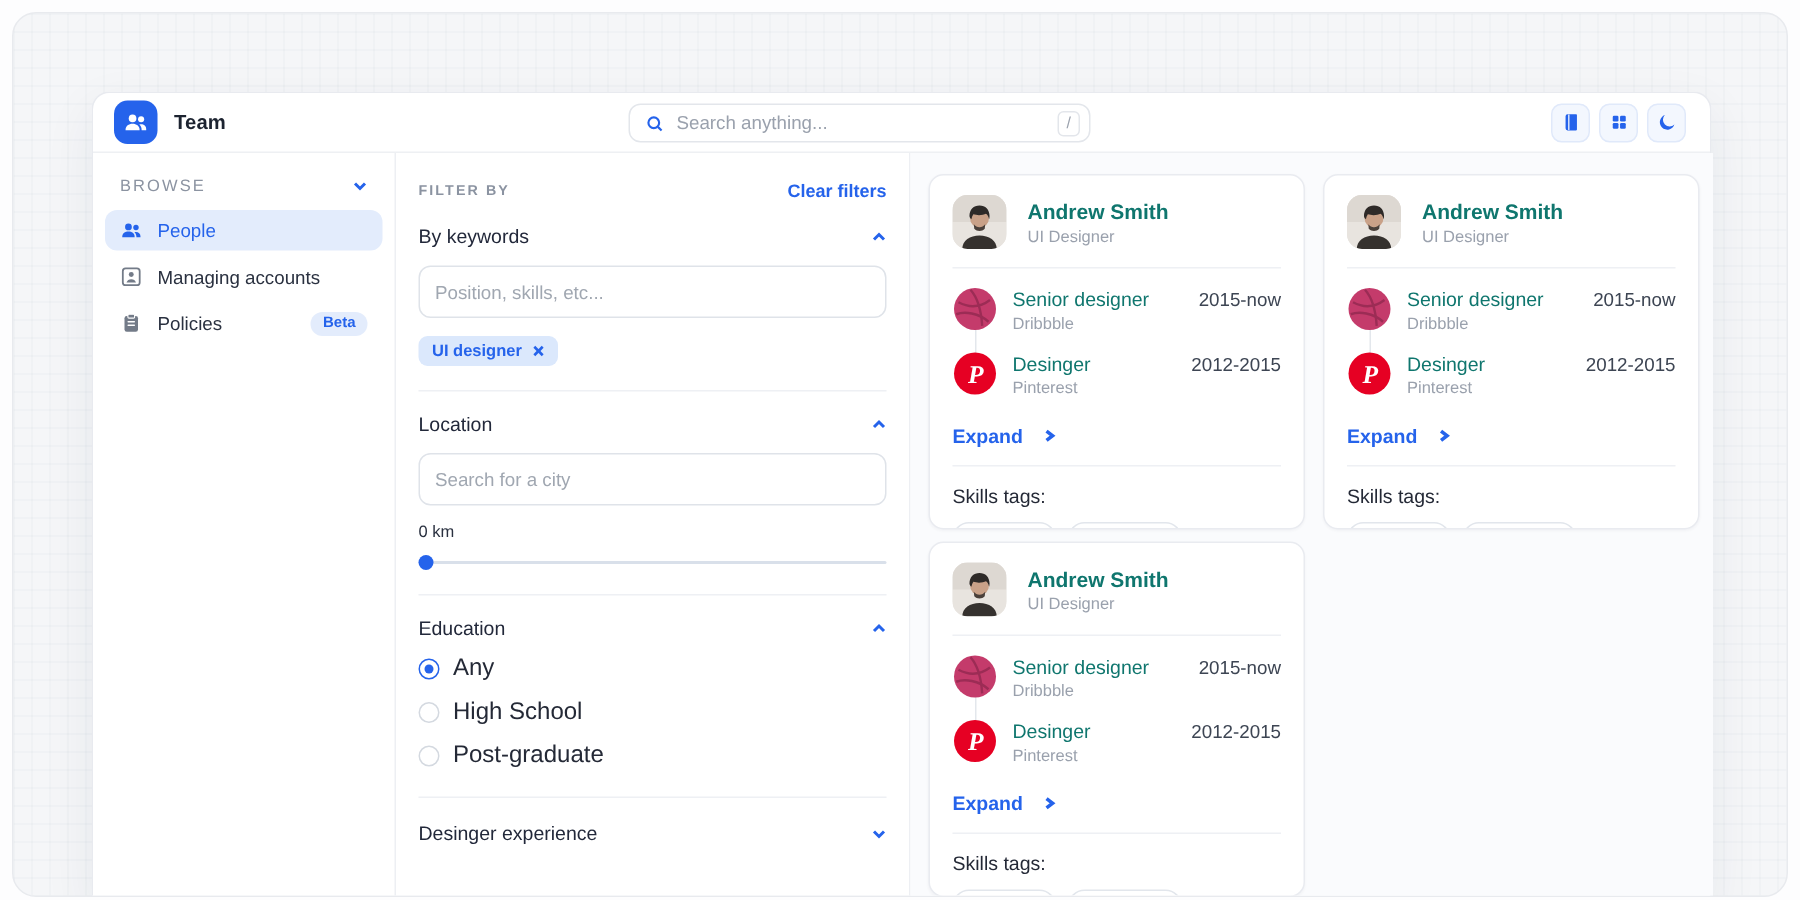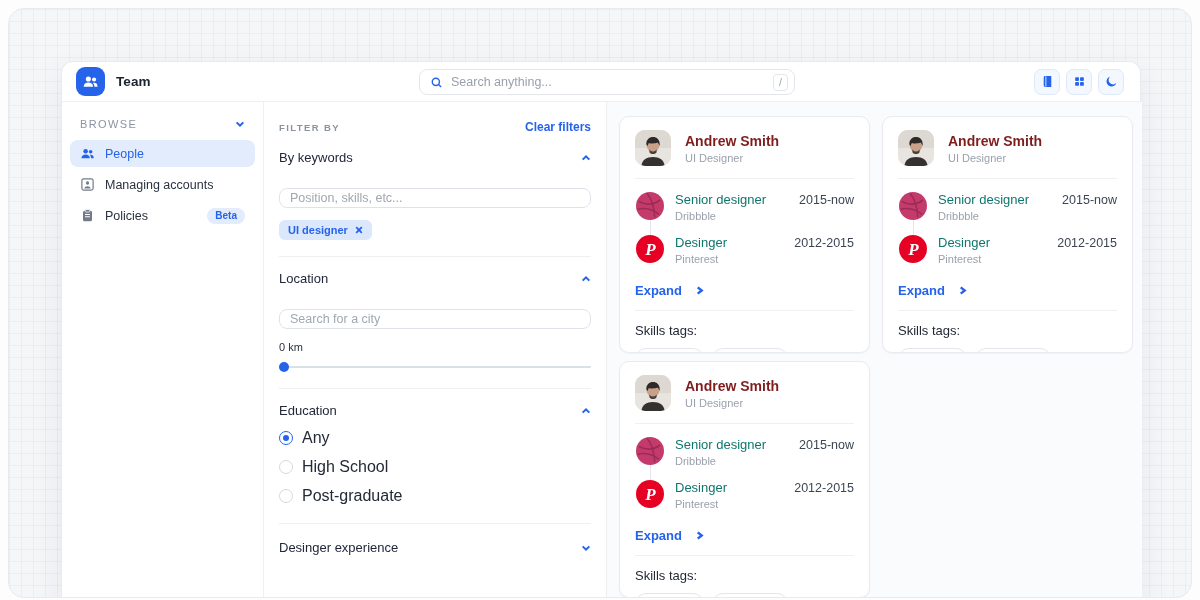--- a/index.html
+++ b/index.html
@@ -23,21 +23,21 @@
     border-radius:12px 12px 0 0;
     box-shadow:0 12px 34px rgba(25,39,70,.07);
     display:flex; flex-direction:column;
   }
 
   
   .hdr { height:40px; flex:0 0 40px; border-bottom:1px solid #eef0f3; position:relative; display:flex; align-items:center; padding:0 10px; }
   .logo { width:29px; height:29px; border-radius:9px; background:#2563eb; display:flex; align-items:center; justify-content:center; margin-left:4px; }
   .logo svg { width:17px; height:17px; fill:#fff; }
   .app-title { font-size:13.5px; font-weight:700; color:#1c2330; margin-left:11px; letter-spacing:.1px; }
-  .search { position:absolute; left:357px; top:7px; width:376px; height:26px; border:1px solid #e3e6eb; border-radius:8px; background:#fff; display:flex; align-items:center; padding:0 6px 0 10px; }
+  .search { position:absolute; left:357px; top:7px; width:308px; height:26px; border:1px solid #e3e6eb; border-radius:8px; background:#fff; display:flex; align-items:center; padding:0 6px 0 10px; }
   .search svg { width:13px; height:13px; stroke:#2563eb; fill:none; stroke-width:2.2; flex:0 0 auto; }
   .search input { border:none; outline:none; flex:1; margin-left:8px; font-size:12.5px; color:#333; background:transparent; font-family:"Liberation Sans",sans-serif; }
   .search input::placeholder { color:#9aa1ad; }
   .kbd { min-width:15px; height:17px; border:1px solid #e3e6eb; border-radius:4px; color:#9aa1ad; font-size:10.5px; display:flex; align-items:center; justify-content:center; padding:0 4px; }
   .hdr-actions { margin-left:auto; display:flex; gap:6px; padding-right:6px; }
   .icon-btn { width:26px; height:26px; border-radius:7px; background:#f3f7fe; border:1px solid #e0e9fa; display:flex; align-items:center; justify-content:center; cursor:pointer; }
   .icon-btn svg { width:13px; height:13px; fill:#2563eb; }
 
   
   .cols { flex:1; display:flex; min-height:0; }
@@ -53,21 +53,21 @@
 
   
   .filters { width:343px; flex:0 0 343px; border-right:1px solid #edeff3; padding:12px 15px 0; }
   .filter-top { display:flex; align-items:center; justify-content:space-between; padding:6px 0 2px; }
   .filter-label { font-size:9.5px; font-weight:700; letter-spacing:1.4px; color:#8b93a1; }
   .clear-btn { font-size:12px; font-weight:700; color:#2563eb; cursor:pointer; }
   .fsection { padding:14px 0 16px; border-bottom:1px solid #eef0f4; }
   .fsection:last-child { border-bottom:none; }
   .fhead { display:flex; align-items:center; justify-content:space-between; cursor:pointer; }
   .fhead-label { font-size:13px; color:#22283a; font-weight:500; }
-  .txt-input { margin-top:23px; width:100%; height:20px; border:1px solid #dfe3e9; border-radius:8px; padding:0 10px; font-size:12.5px; color:#404040; outline:none; font-family:"Liberation Sans",sans-serif; }
+  .txt-input { margin-top:12px; width:100%; height:35px; border:1px solid #dfe3e9; border-radius:8px; padding:0 10px; font-size:12.5px; color:#404040; outline:none; font-family:"Liberation Sans",sans-serif; }
   .txt-input::placeholder { color:#a0a7b1; }
   .tag-row { margin-top:12px; display:flex; gap:8px; }
   .filter-tag { display:inline-flex; align-items:center; gap:7px; background:#dbe8fc; color:#2563eb; font-size:11px; font-weight:700; padding:4px 9px; border-radius:6px; cursor:pointer; }
   .filter-tag svg { width:8px; height:8px; stroke:#2563eb; stroke-width:2.2; }
   .km-label { margin-top:12px; font-size:11px; color:#2a3140; }
   .slider { position:relative; margin-top:9px; height:10px; cursor:pointer; }
   .slider .track { position:absolute; left:0; right:0; top:4px; height:2px; background:#d9e0ea; border-radius:2px; }
   .slider .thumb { position:absolute; left:0; top:0; width:10px; height:10px; border-radius:50%; background:#2563eb; }
   .radio-row { display:flex; align-items:center; gap:9px; margin-top:11px; cursor:pointer; }
   .radio { width:14px; height:14px; border-radius:50%; border:1px solid #d4d9e0; background:#fff; flex:0 0 auto; }
@@ -75,21 +75,21 @@
   .radio.selected::after { content:""; display:block; width:6px; height:6px; margin:3px; border-radius:50%; background:#2563eb; }
   .radio-label { font-size:16px; color:#242936; }
   .fsection.edu { padding-bottom:18px; }
   .fsection.exp-head { padding:16px 0; }
 
   
   .cards { flex:1; background:#fafbfd; padding:14px 9px 0 12px; display:grid; grid-template-columns:251px 251px; gap:8px 12px; align-content:start; }
   .card { background:#fff; border:1px solid #e9ebf0; border-radius:10px; box-shadow:0 1px 2px rgba(16,24,40,.04); padding:13px 15px 14px; height:237px; overflow:hidden; }
   .card-head { display:flex; align-items:center; gap:14px; }
   .avatar { width:36px; height:36px; border-radius:10px; overflow:hidden; flex:0 0 auto; background:#e7e3de; }
-  .p-name { font-size:14px; font-weight:700; color:#7f1d1d; }
+  .p-name { font-size:14px; font-weight:700; color:#0f766e; }
   .p-role { font-size:11px; color:#9aa1ad; margin-top:3px; }
   .card-div { border-top:1px solid #eef0f4; margin:12px 0; }
   .exp-list { position:relative; }
   .exp-list::before { content:""; position:absolute; left:15px; top:10px; bottom:10px; width:1px; background:#e3e7ec; }
   .exp-row { display:flex; gap:10px; margin-bottom:12px; position:relative; }
   .exp-icon { width:30px; height:30px; flex:0 0 auto; }
   .exp-title { font-size:13px; color:#0f766e; padding-top:1px; }
   .exp-company { font-size:11px; color:#9aa1ad; margin-top:3px; }
   .exp-period { margin-left:auto; font-size:12.5px; color:#3d4553; padding-top:2px; }
   .expand { display:flex; align-items:center; gap:13px; margin-top:18px; cursor:pointer; }

